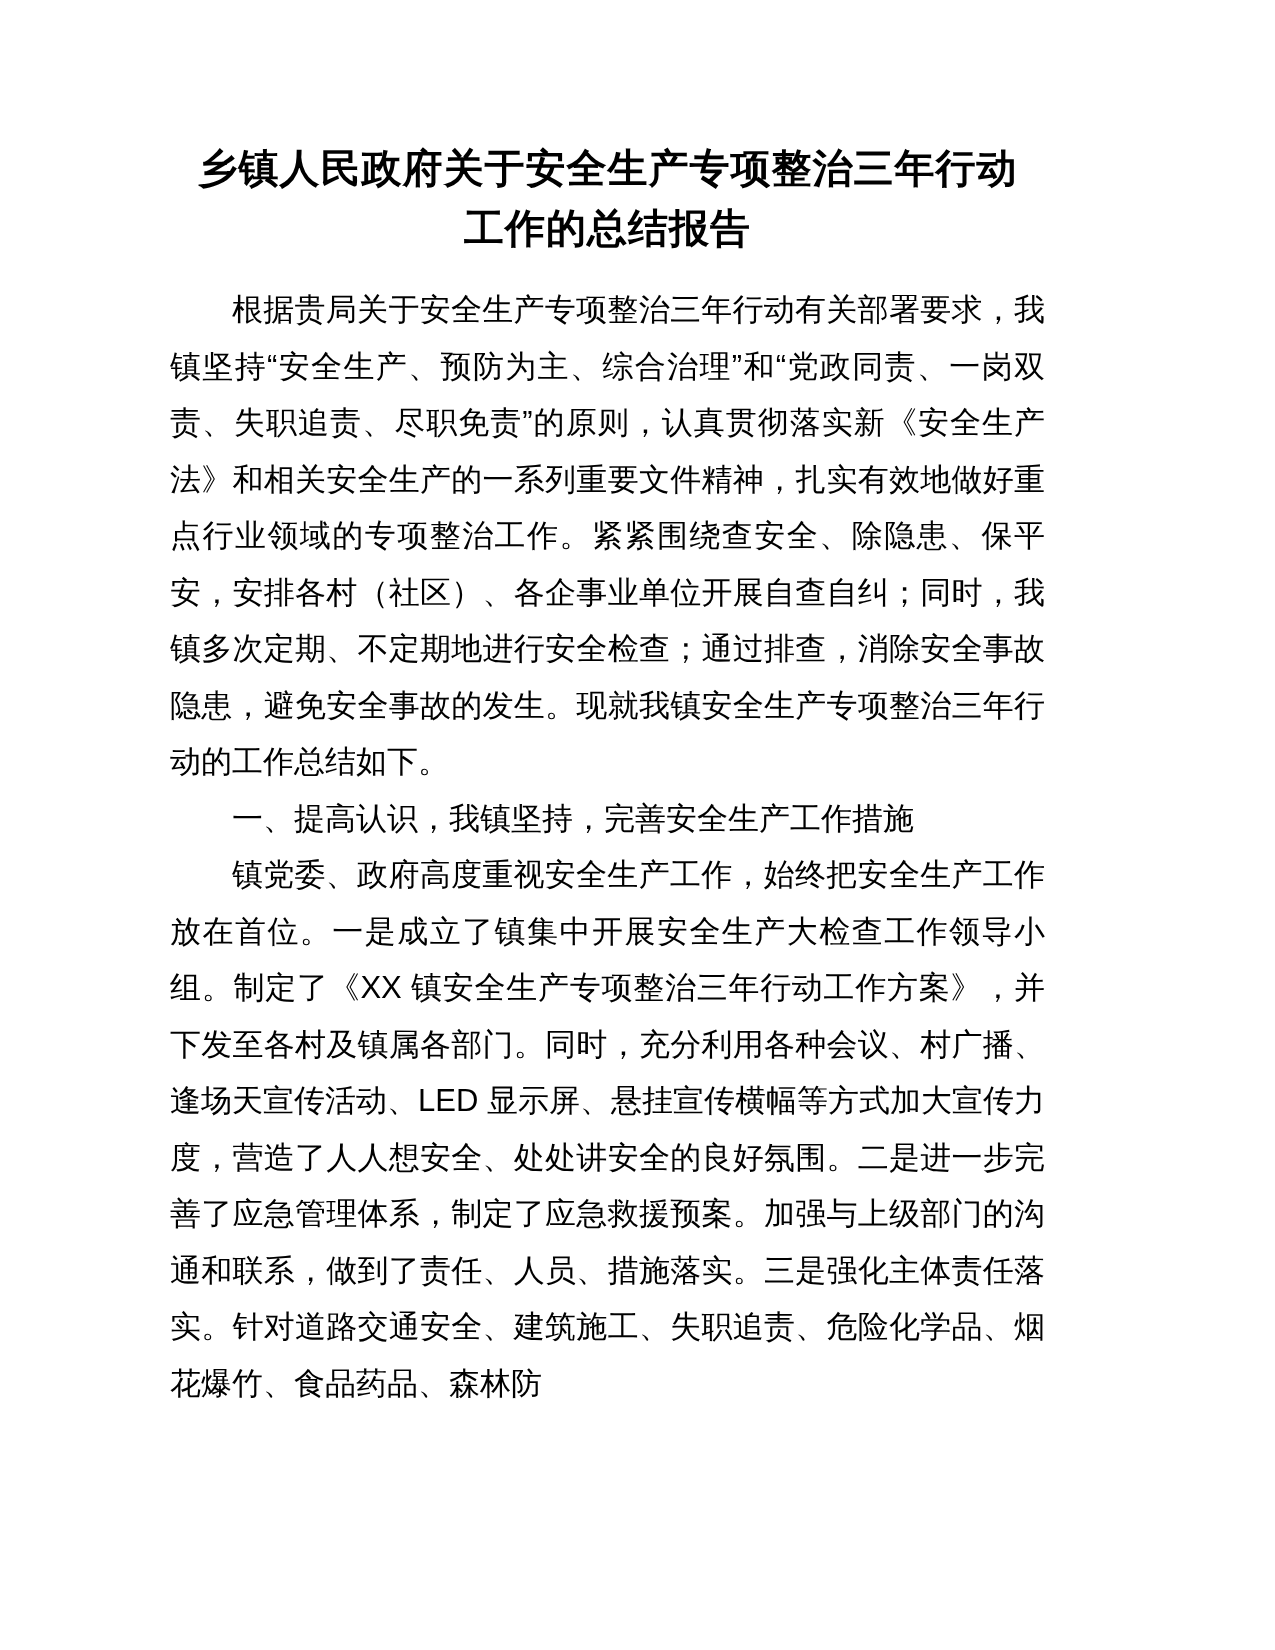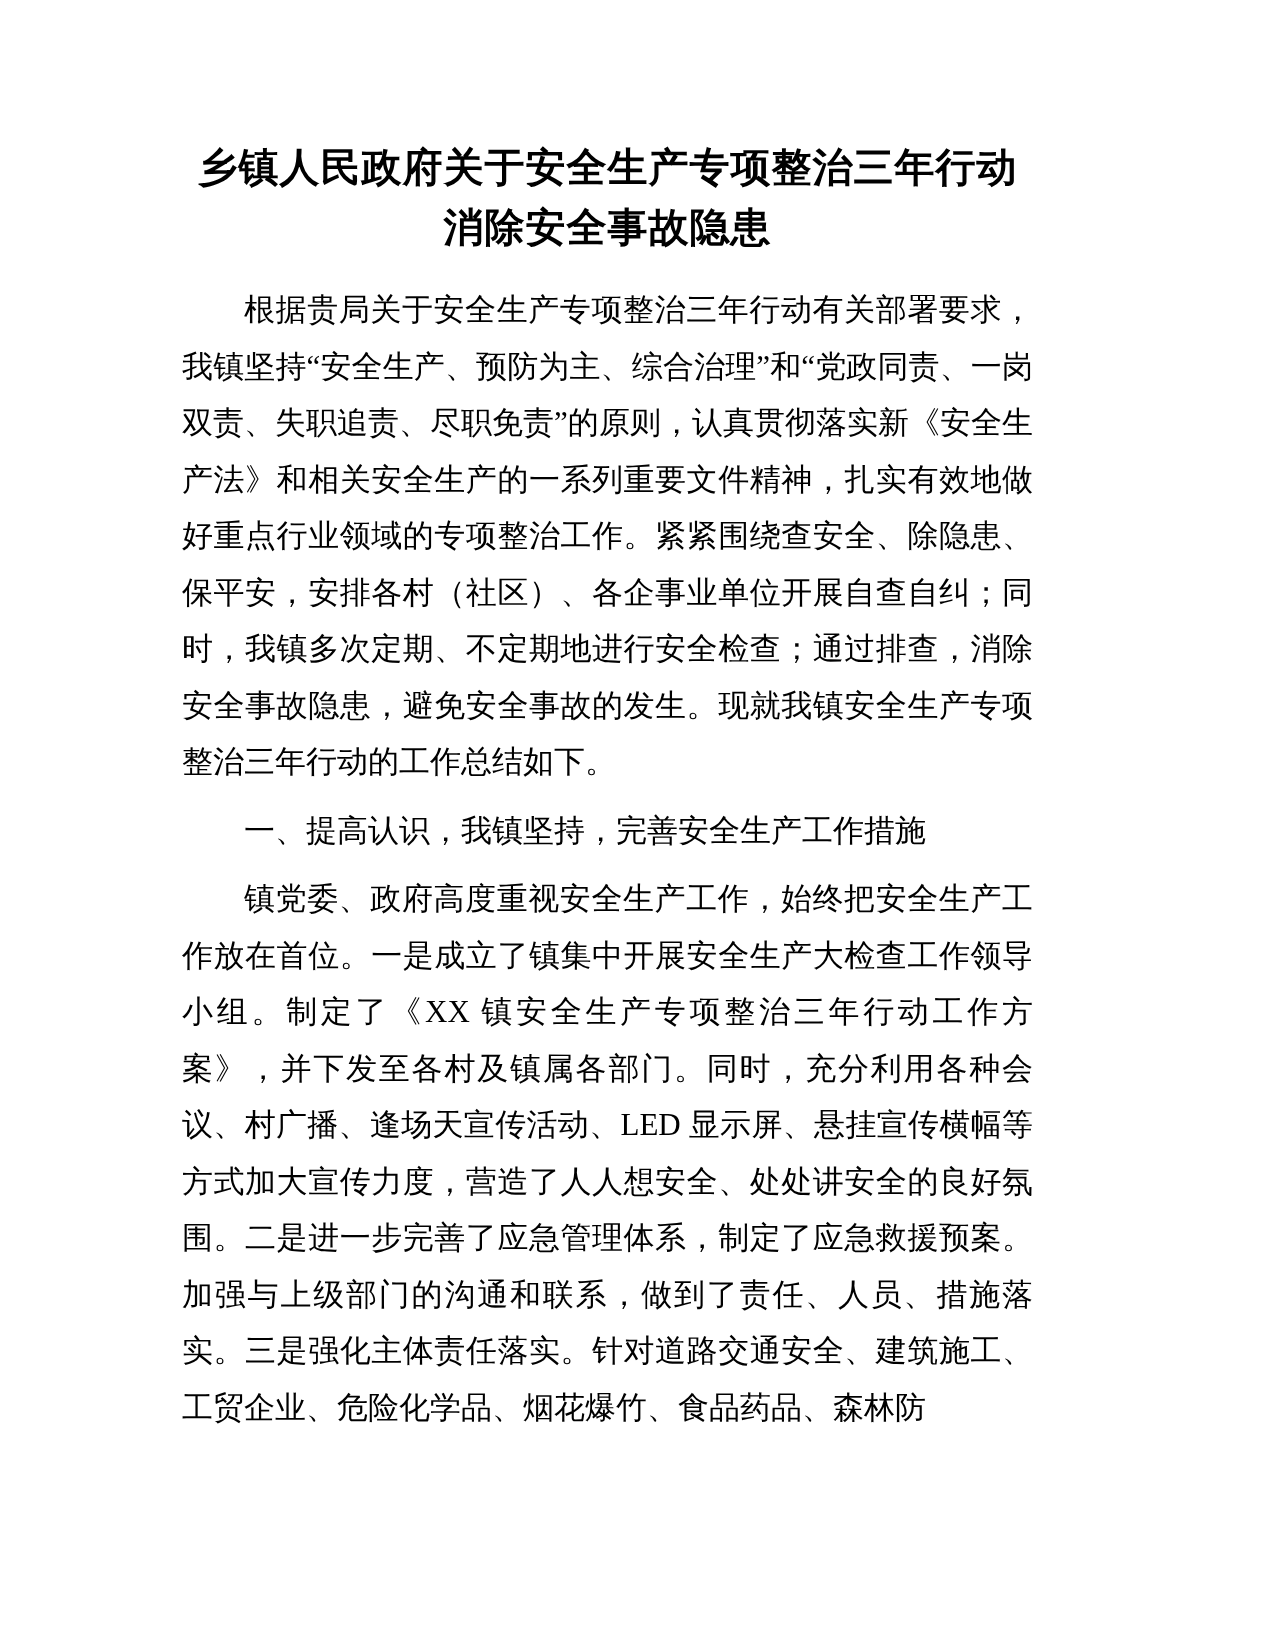--- a/index.html
+++ b/index.html
@@ -8,60 +8,60 @@
     padding: 0;
     background: #ffffff;
   }
   .page {
     position: relative;
     width: 1275px;
     height: 1650px;
     margin: 0 auto;
     background: #ffffff;
     padding: 138px 230px 40px 170px;
-    font-family: Liberation Serif, serif;
+    font-family: Liberation Sans, sans-serif;
     color: #000000;
     overflow: hidden;
   }
   .doc-title {
     margin: 0 0 24px 0;
     font-size: 40px;
     font-weight: 700;
     line-height: 60px;
     text-align: center;
     letter-spacing: 1px;
     color: #000000;
   }
   .title-line {
     display: block;
   }
   .body-para {
-    margin: 12px;
+    margin: 0;
     font-size: 31px;
     line-height: 56.5px;
     text-align: justify;
     text-indent: 2em;
     color: #000000;
     font-weight: 400;
     word-break: break-all;
   }
   .section-heading {
     
     font-weight: 400;
   }
 </style>
 </head>
 <body>
 
 <div class="page">
 
   <h1 class="doc-title">
     <span class="title-line">乡镇人民政府关于安全生产专项整治三年行动</span>
-    <span class="title-line">消除安全事故隐患</span>
+    <span class="title-line">工作的总结报告</span>
   </h1>
 
   <p class="body-para">根据贵局关于安全生产专项整治三年行动有关部署要求，我镇坚持“安全生产、预防为主、综合治理”和“党政同责、一岗双责、失职追责、尽职免责”的原则，认真贯彻落实新《安全生产法》和相关安全生产的一系列重要文件精神，扎实有效地做好重点行业领域的专项整治工作。紧紧围绕查安全、除隐患、保平安，安排各村（社区）、各企事业单位开展自查自纠；同时，我镇多次定期、不定期地进行安全检查；通过排查，消除安全事故隐患，避免安全事故的发生。现就我镇安全生产专项整治三年行动的工作总结如下。</p>
 
   <p class="body-para section-heading">一、提高认识，我镇坚持，完善安全生产工作措施</p>
 
-  <p class="body-para">镇党委、政府高度重视安全生产工作，始终把安全生产工作放在首位。一是成立了镇集中开展安全生产大检查工作领导小组。制定了《XX 镇安全生产专项整治三年行动工作方案》，并下发至各村及镇属各部门。同时，充分利用各种会议、村广播、逢场天宣传活动、LED 显示屏、悬挂宣传横幅等方式加大宣传力度，营造了人人想安全、处处讲安全的良好氛围。二是进一步完善了应急管理体系，制定了应急救援预案。加强与上级部门的沟通和联系，做到了责任、人员、措施落实。三是强化主体责任落实。针对道路交通安全、建筑施工、工贸企业、危险化学品、烟花爆竹、食品药品、森林防</p>
+  <p class="body-para">镇党委、政府高度重视安全生产工作，始终把安全生产工作放在首位。一是成立了镇集中开展安全生产大检查工作领导小组。制定了《XX 镇安全生产专项整治三年行动工作方案》，并下发至各村及镇属各部门。同时，充分利用各种会议、村广播、逢场天宣传活动、LED 显示屏、悬挂宣传横幅等方式加大宣传力度，营造了人人想安全、处处讲安全的良好氛围。二是进一步完善了应急管理体系，制定了应急救援预案。加强与上级部门的沟通和联系，做到了责任、人员、措施落实。三是强化主体责任落实。针对道路交通安全、建筑施工、失职追责、危险化学品、烟花爆竹、食品药品、森林防</p>
 
 </div>
 
 </body></html>

